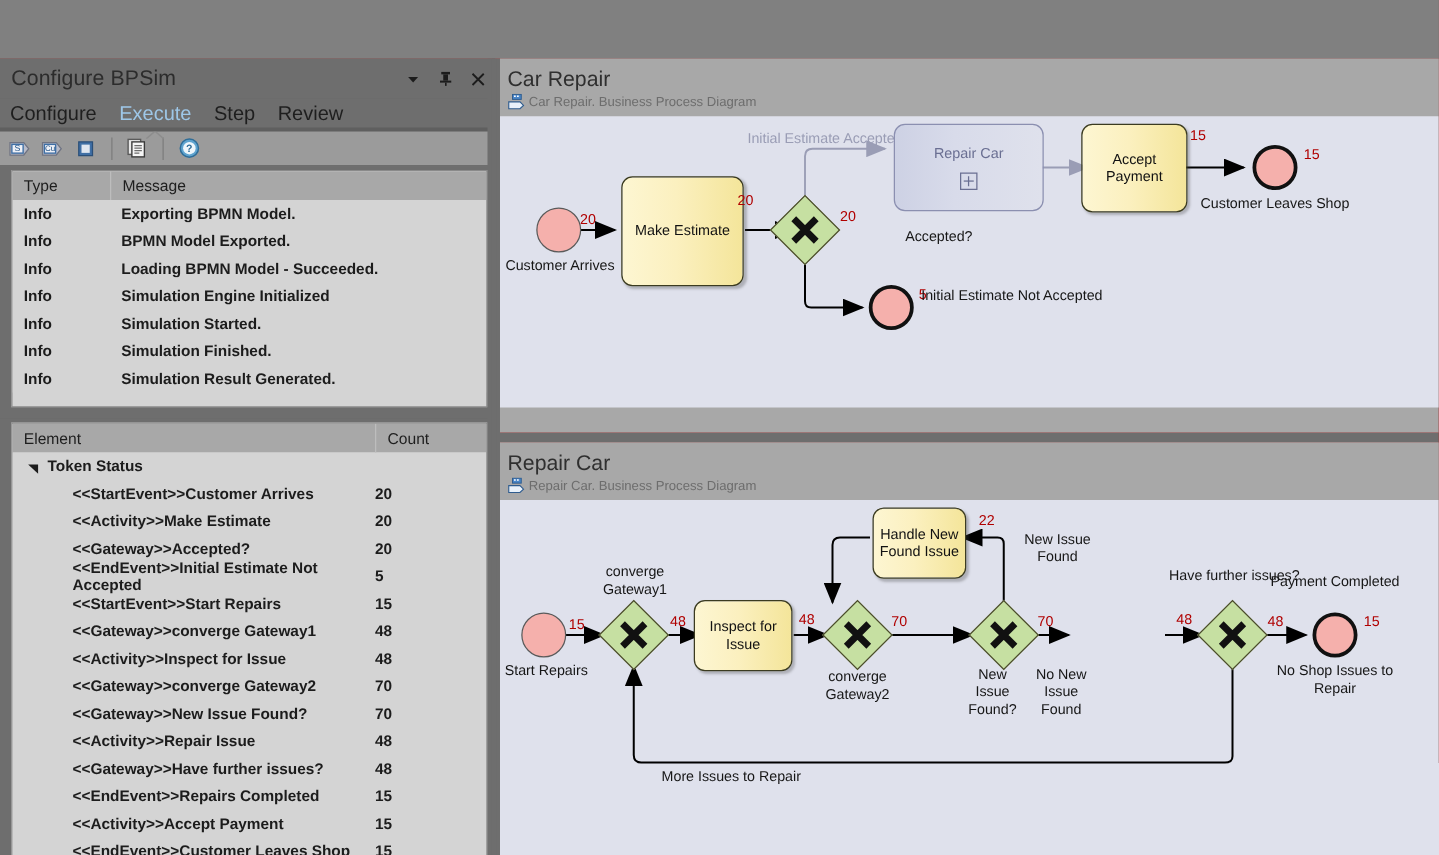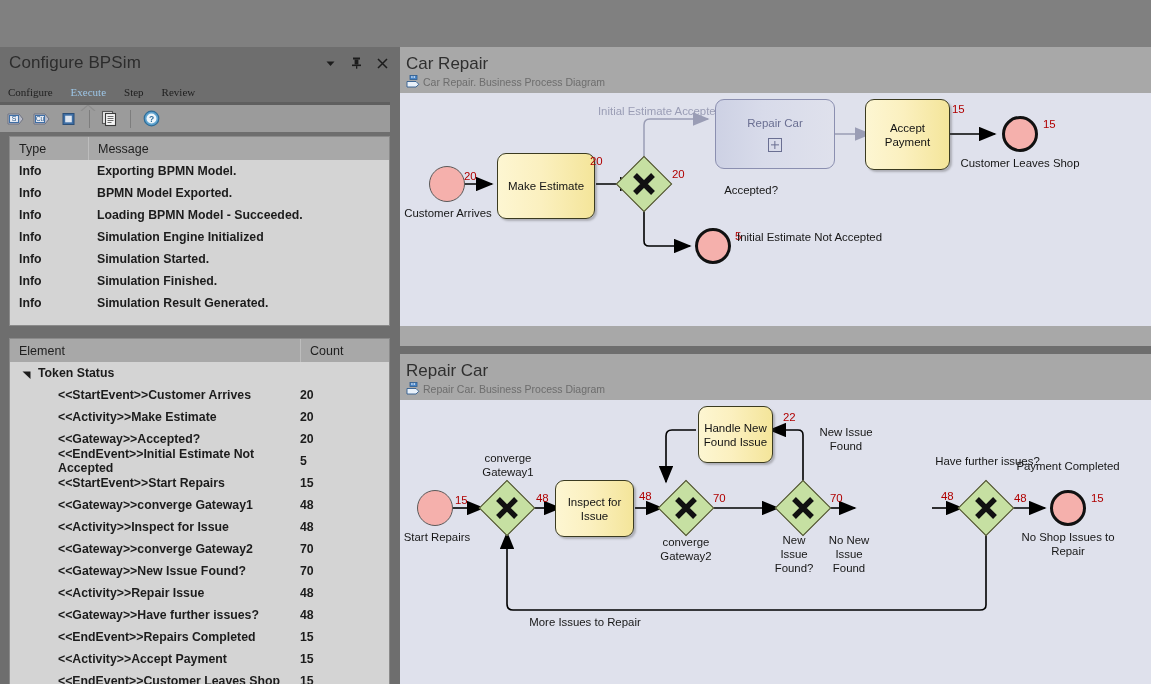--- a/index.html
+++ b/index.html
@@ -34,23 +34,22 @@
     width: 14px; height: 14px; display: flex; align-items: center; justify-content: center;
     color: #1c1c1c; cursor: pointer;
   }
   .win-btn svg { display: block; }
 
   .dock-tabs {
     height: 26px; background: #6e6e6e; display: flex; align-items: center;
     padding-left: 8px; gap: 18px; position: relative;
   }
   .dock-tab {
-    font-size: 11px; color: #1e1e1e; cursor: pointer; position: relative;
+    font-size: 16px; color: #1e1e1e; cursor: pointer; position: relative;
     line-height: 26px;
-    font-family: Liberation Serif, serif;
   }
   .dock-tab.active { color: #9ec7e8; }
   .tab-caret {
     position: absolute; left: 0; bottom: -6px; width: 100%;
     display: flex; justify-content: center;
   }
   .tab-caret svg { display:block; }
 
   .dock-tabs-sep {
     position:absolute; left:0; right:0; bottom:0; height:3px; background:#5f5f5f;
@@ -435,21 +434,21 @@
 
             <path d="M244 112 L244 148 Q244 153 249 153 L290 153" stroke="#000" stroke-width="1.6" fill="none" marker-end="url(#ah)"></path>
 
             <path d="M548 41 L595 41" stroke="#000" stroke-width="1.6" fill="none" marker-end="url(#ah)"></path>
           </svg>
 
           <div class="bp bp-event start" style="left:29px; top:73px; width:36px; height:36px;"></div>
           <div class="bp-label" style="left:-15px; top:113px; width:126px;">Customer Arrives</div>
           <div class="bp-count" style="left:64px; top:77px;">20</div>
 
-          <div class="bp bp-task" style="left:97px; top:60px; width:98px; height:66px;">
+          <div class="bp bp-task" style="left:97px; top:48px; width:98px; height:88px;">
             <span>Make Estimate</span>
           </div>
           <div class="bp-count" style="left:190px; top:62px;">20</div>
 
           <div class="gw-wrap" style="left:216px; top:63px;">
             <div class="bp bp-gw" style="left:8px; top:8px;"></div>
             <svg class="gw-x" viewBox="0 0 30 30">
               <path d="M6 6 L24 24 M24 6 L6 24" stroke="#111" stroke-width="5.4" stroke-linecap="butt"></path>
             </svg>
           </div>

